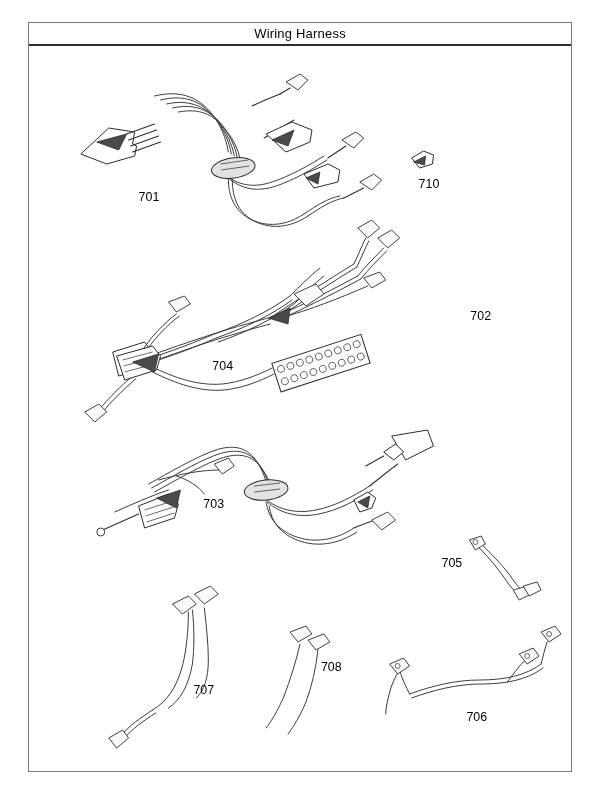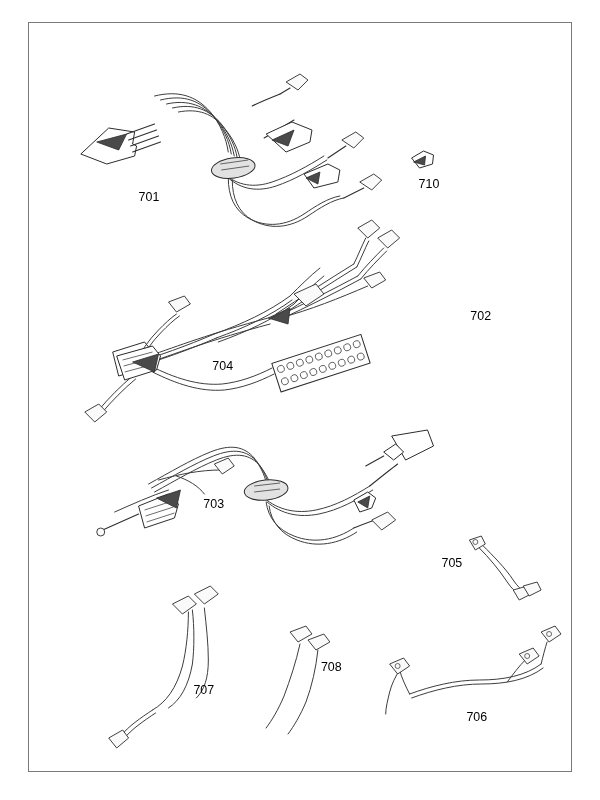--- a/index.html
+++ b/index.html
@@ -21,20 +21,23 @@
   .cnd{fill:#4a4a4a;stroke:#2b2b2b;stroke-width:.8;}
   .cng{fill:#e2e2e2;stroke:#2b2b2b;stroke-width:1;stroke-linejoin:round;}
   .tip{fill:#fafafa;stroke:#2b2b2b;stroke-width:.9;stroke-linejoin:round;}
   .pin{fill:none;stroke:#2b2b2b;stroke-width:.7;}
 </style>
 </head>
 <body>
 
 <div id="page">
 
+  <div id="title-bar">
+    <span id="title-text">Wiring Harness</span>
+  </div>
 
   <div id="canvas">
   <svg viewBox="0 0 544 726" preserveAspectRatio="none">
 
     <g>
       <path class="w" d="M126 50 C150 44 168 50 182 66 C192 78 198 92 200 106"></path>
       <path class="w" d="M132 54 C156 48 172 55 185 70 C195 82 201 95 203 108"></path>
       <path class="w" d="M138 58 C160 53 176 60 189 74 C198 86 204 98 206 110"></path>
       <path class="w" d="M144 62 C166 57 181 64 193 78 C202 90 207 100 209 112"></path>
       <path class="w" d="M150 66 C170 62 185 68 196 82 C205 93 210 103 212 114"></path>

